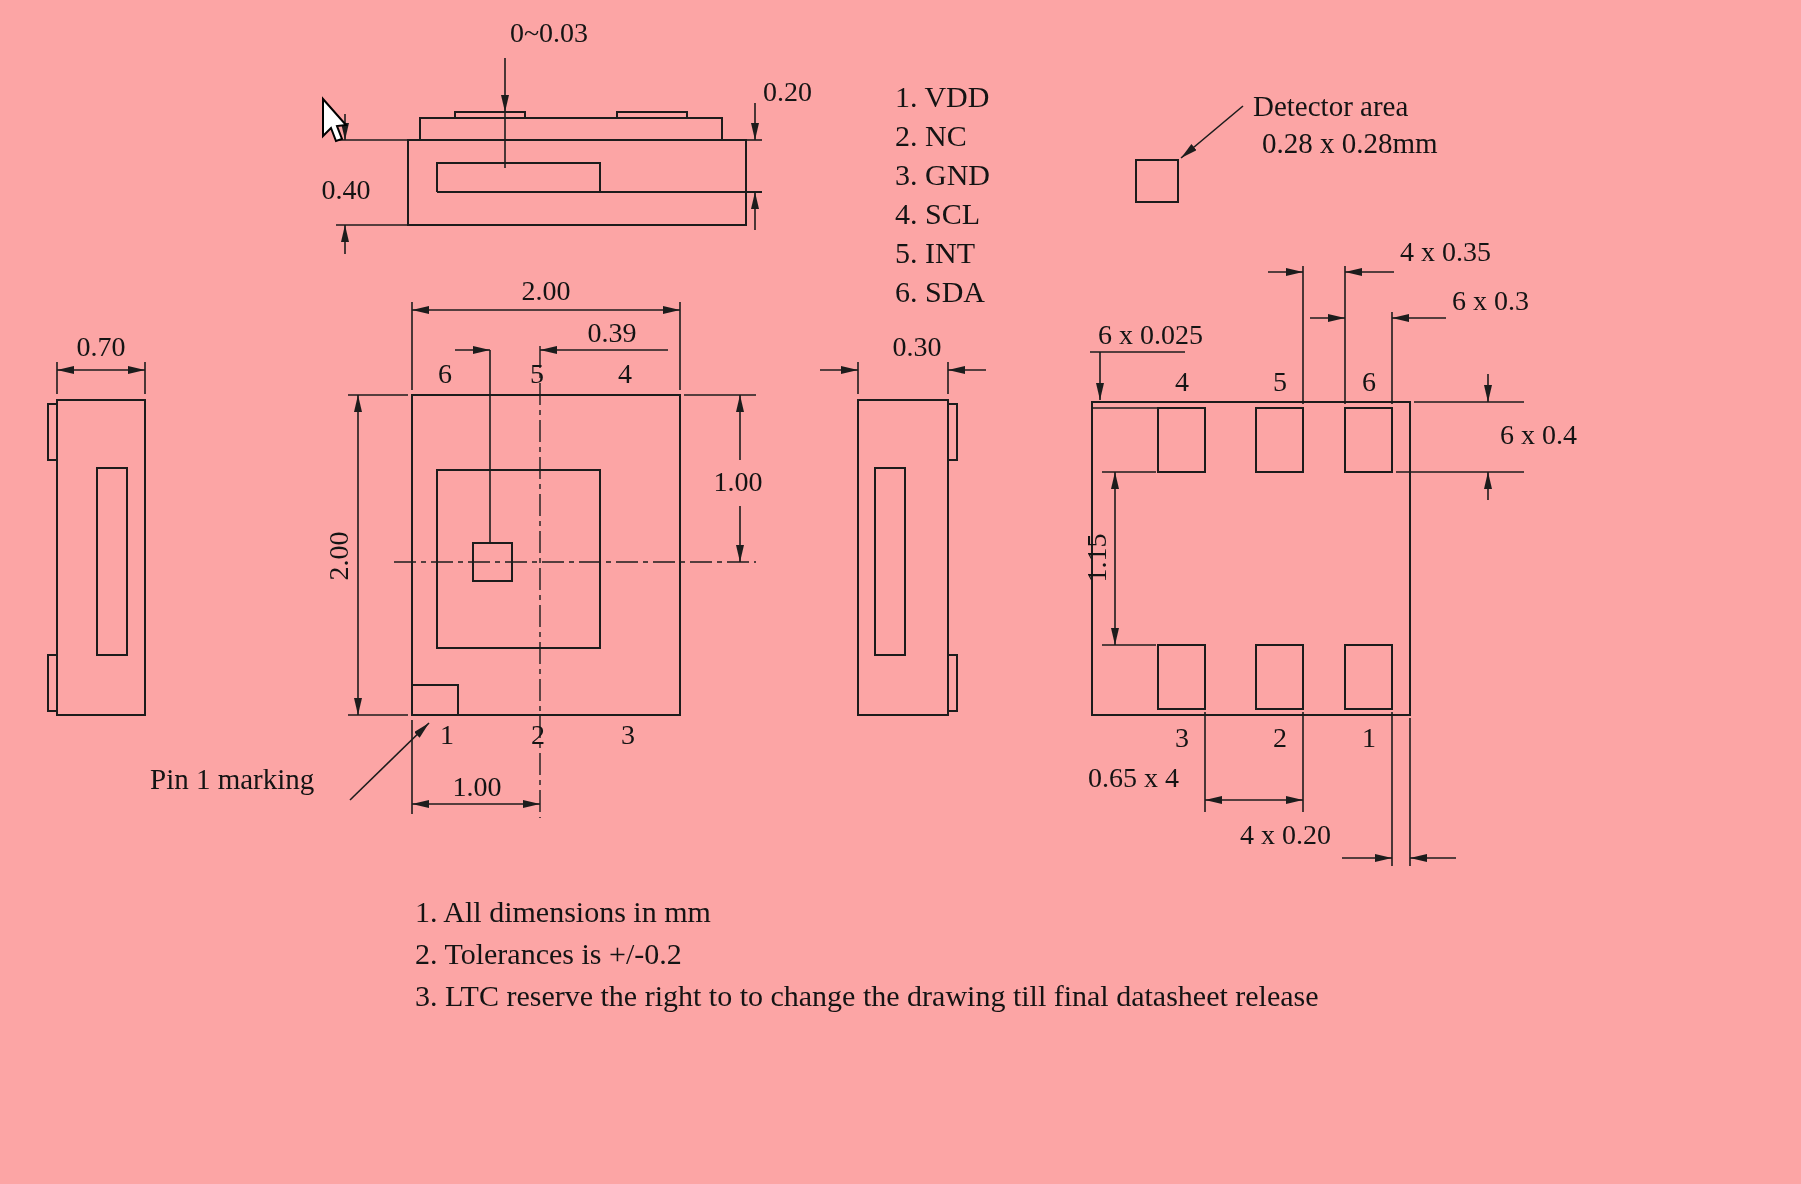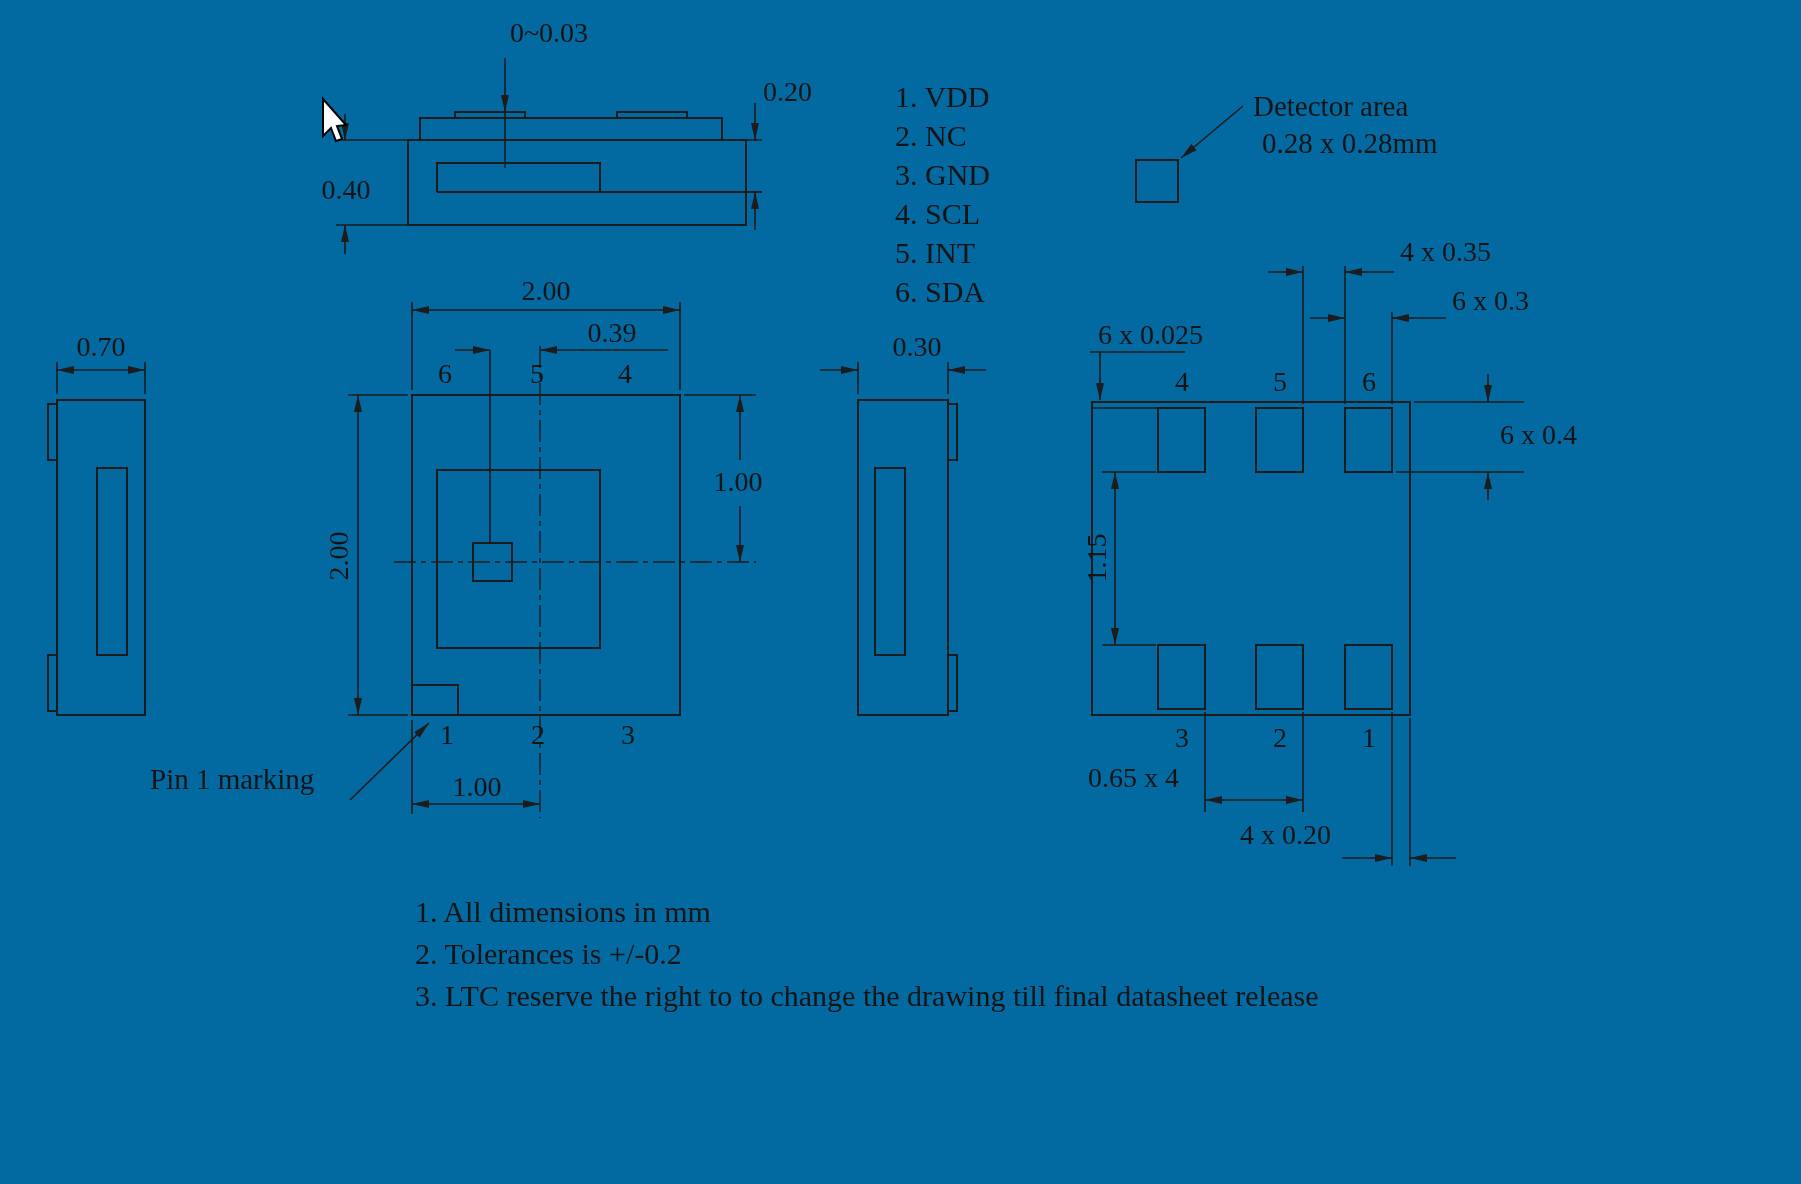--- a/index.html
+++ b/index.html
@@ -1,16 +1,16 @@
 <!DOCTYPE html>
 <html><head>
 <meta charset="utf-8">
 <style>
   html,body { margin:0; padding:0; background:#ffffff; }
-  .canvas { position:relative; width:1801px; height:1184px; background:#0369a1; font-family:"Liberation Serif", serif; }
+  .canvas { position:relative; width:1801px; height:1184px; background:#fca5a5; font-family:"Liberation Serif", serif; }
   svg { display:block; }
   .ln   { stroke:#1c1c1c; stroke-width:2; fill:none; }
   .thin { stroke:#1c1c1c; stroke-width:1.6; fill:none; }
   .cl   { stroke:#1c1c1c; stroke-width:1.4; fill:none; stroke-dasharray:22 5 5 5; }
   text  { fill:#141414; font-family:"Liberation Serif", serif; }
   .dim  { font-size:28px; }
   .pin  { font-size:28px; }
   .call { font-size:29px; }
   .list { font-size:30px; }
   .note { font-size:30px; }

